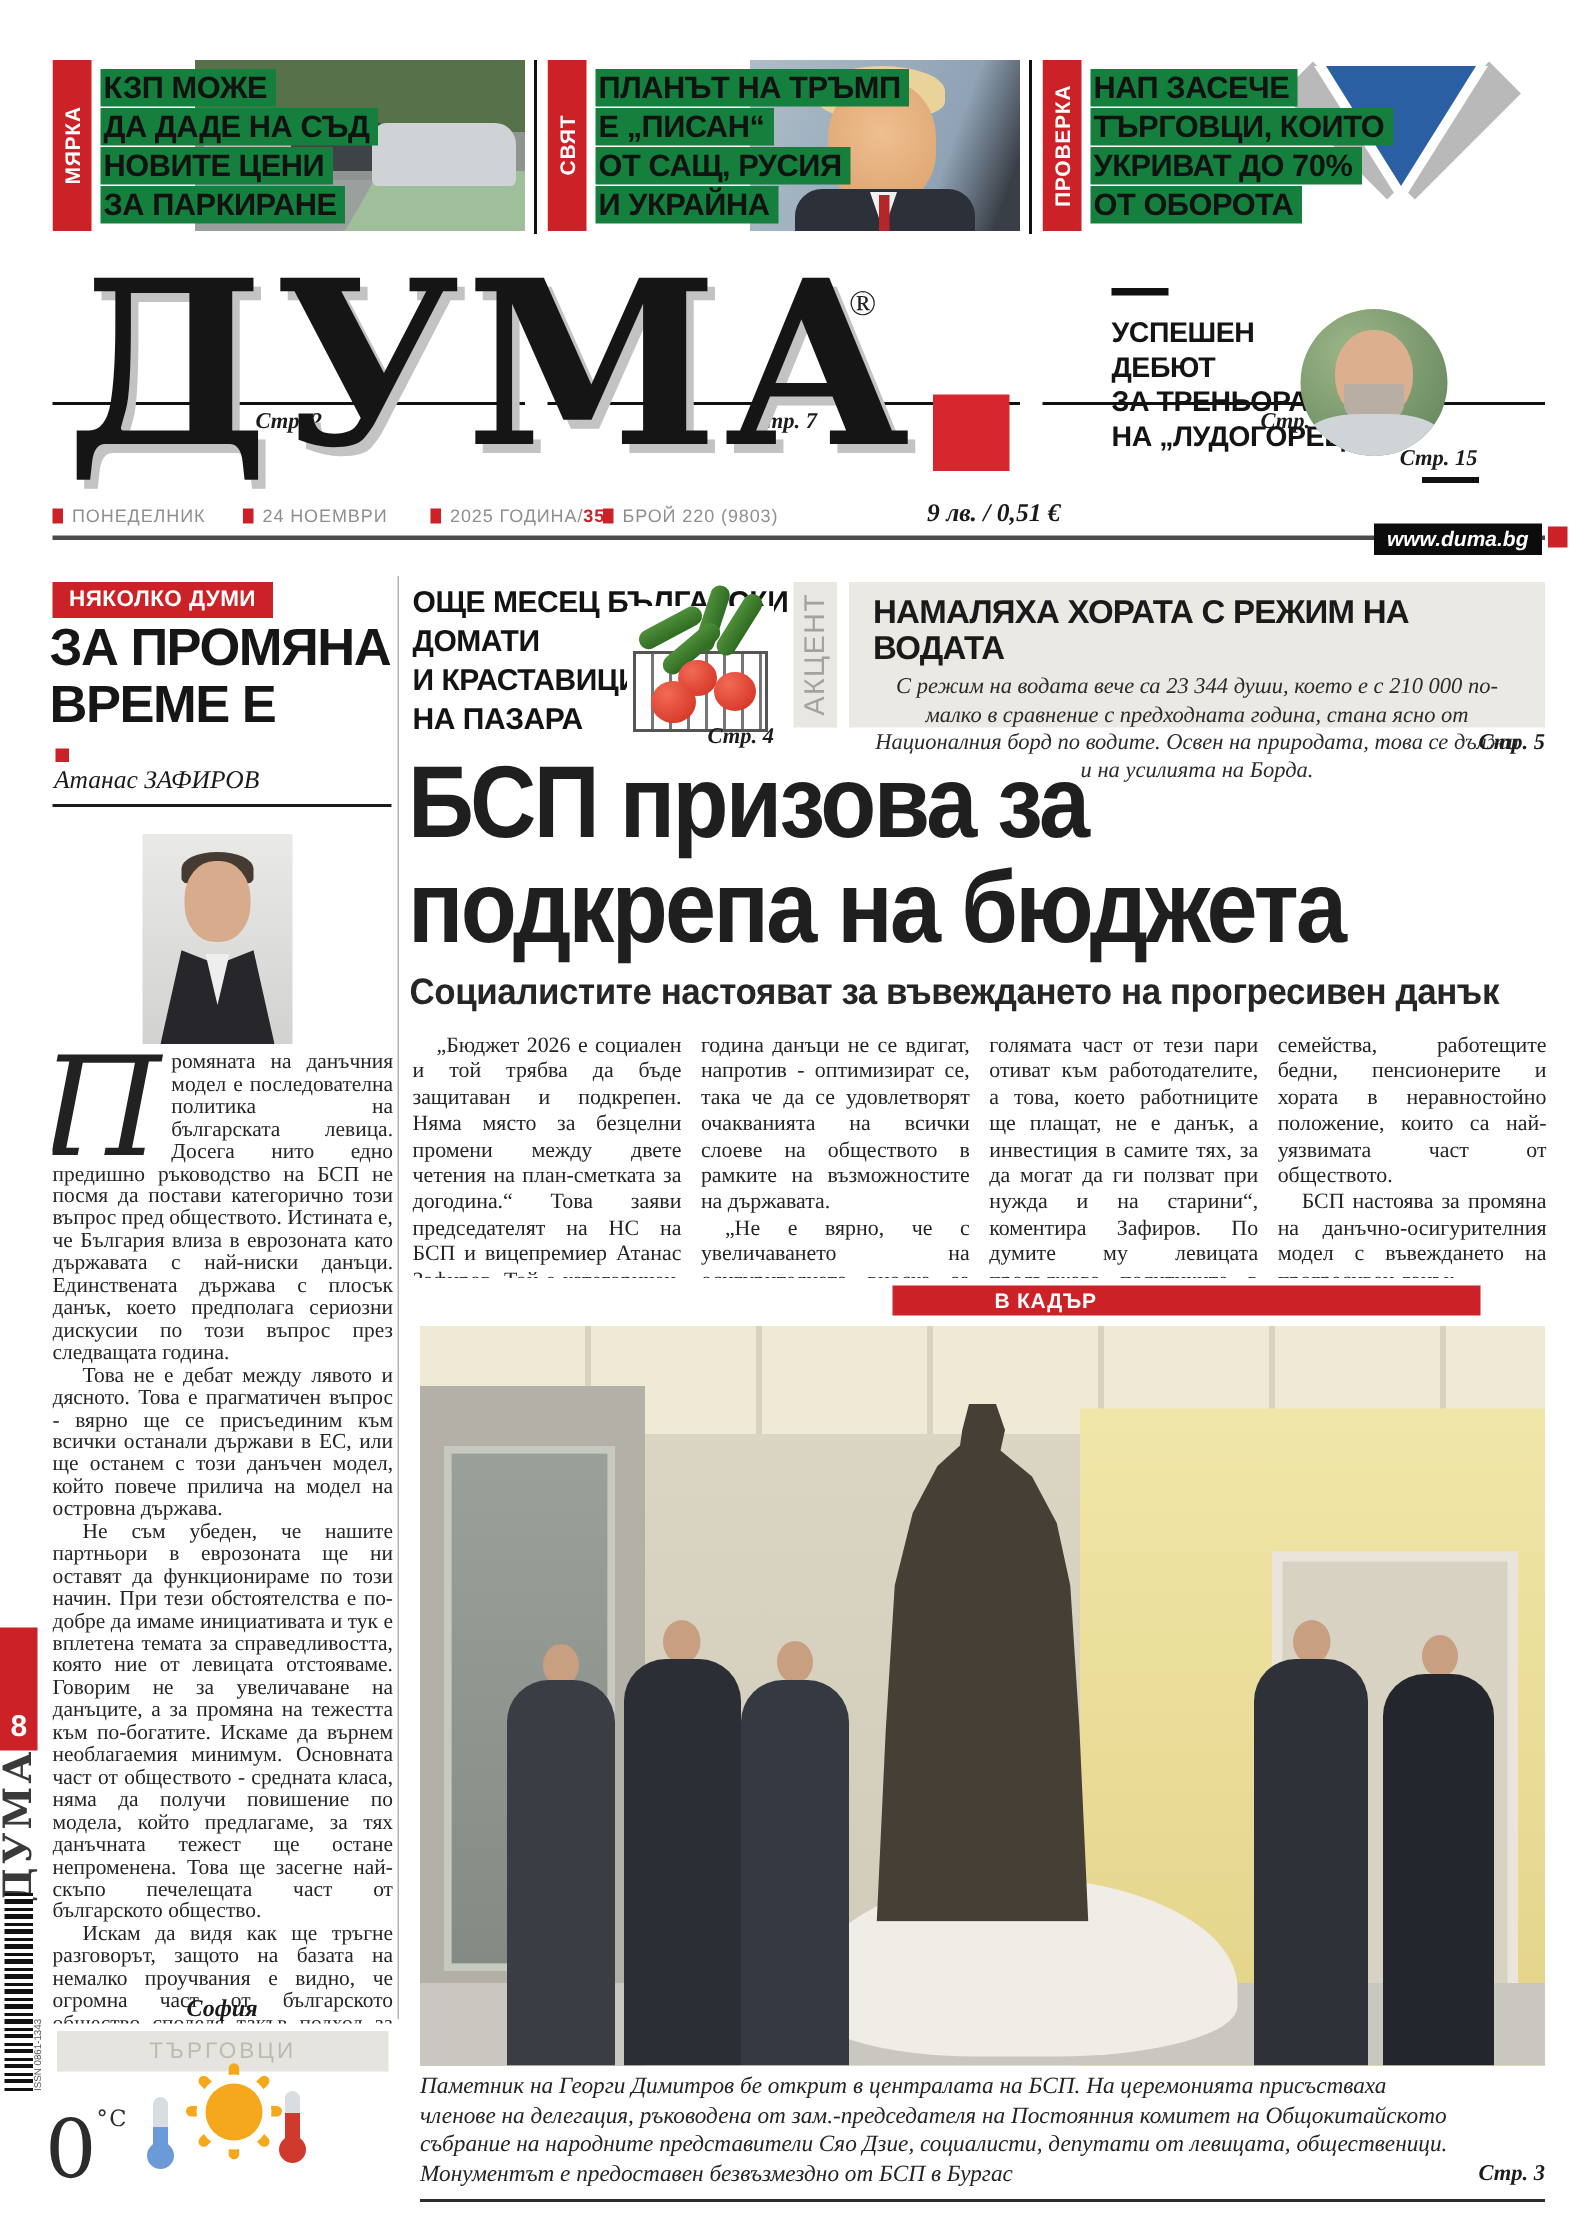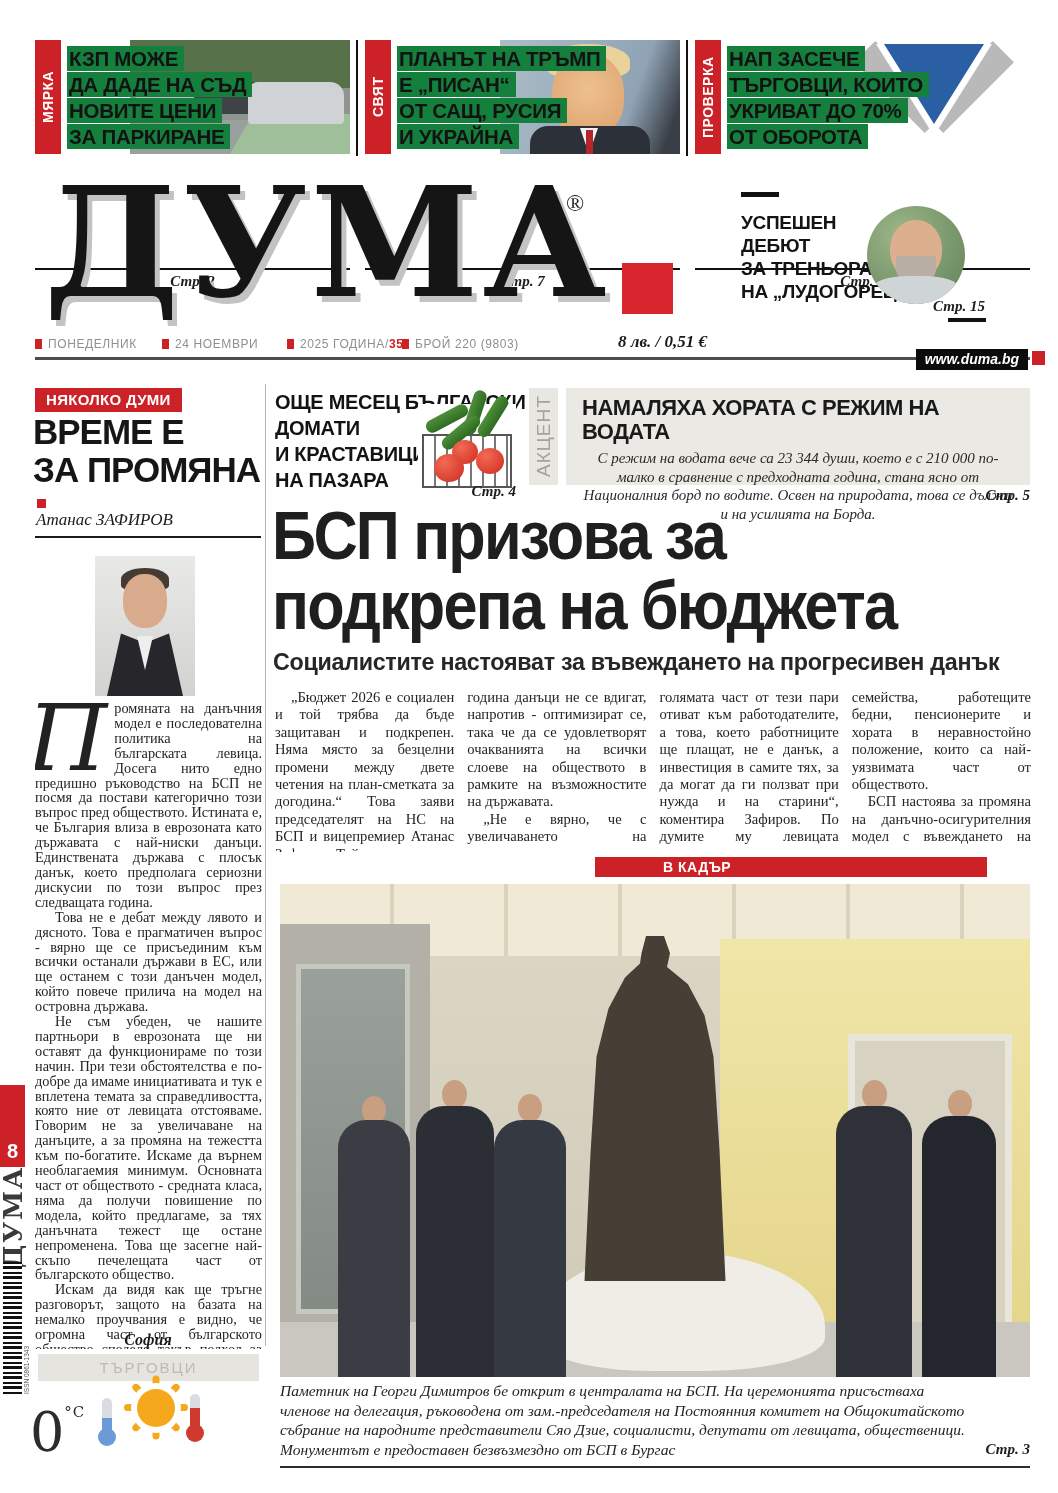--- a/index.html
+++ b/index.html
@@ -282,29 +282,29 @@
     <div class="ch-beard"></div>
     <div class="ch-shoulder"></div>
   </div>
   <div class="promo-ref pgref">Стр. 15</div>
   <div class="promo-dash2"></div>
 
   <div class="dl-item" style="left:35px;"><span class="sq"></span><span>ПОНЕДЕЛНИК</span></div>
   <div class="dl-item" style="left:162px;"><span class="sq"></span><span>24 НОЕМВРИ</span></div>
   <div class="dl-item" style="left:287px;"><span class="sq"></span><span>2025 ГОДИНА/</span><span class="dl-hl">35</span></div>
   <div class="dl-item" style="left:402px;"><span class="sq"></span><span>БРОЙ 220 (9803)</span></div>
-  <div class="price">8 лв. / 0,51 €</div>
+  <div class="price">9 лв. / 0,51 €</div>
   <div class="dl-rule"></div>
   <div class="site">www.duma.bg</div>
   <div class="site-sq"></div>
 
   <div class="kicker">НЯКОЛКО ДУМИ</div>
   <div class="op-title">
+    <div>ЗА ПРОМЯНА</div>
     <div>ВРЕМЕ Е</div>
-    <div>ЗА ПРОМЯНА</div>
   </div>
   <div class="op-sq"></div>
   <div class="op-author">Атанас ЗАФИРОВ</div>
   <div class="op-rule"></div>
   <div class="op-photo">
     <div class="ap-hair"></div>
     <div class="ap-head"></div>
     <div class="ap-suit"></div>
     <div class="ap-shirt"></div>
   </div>

